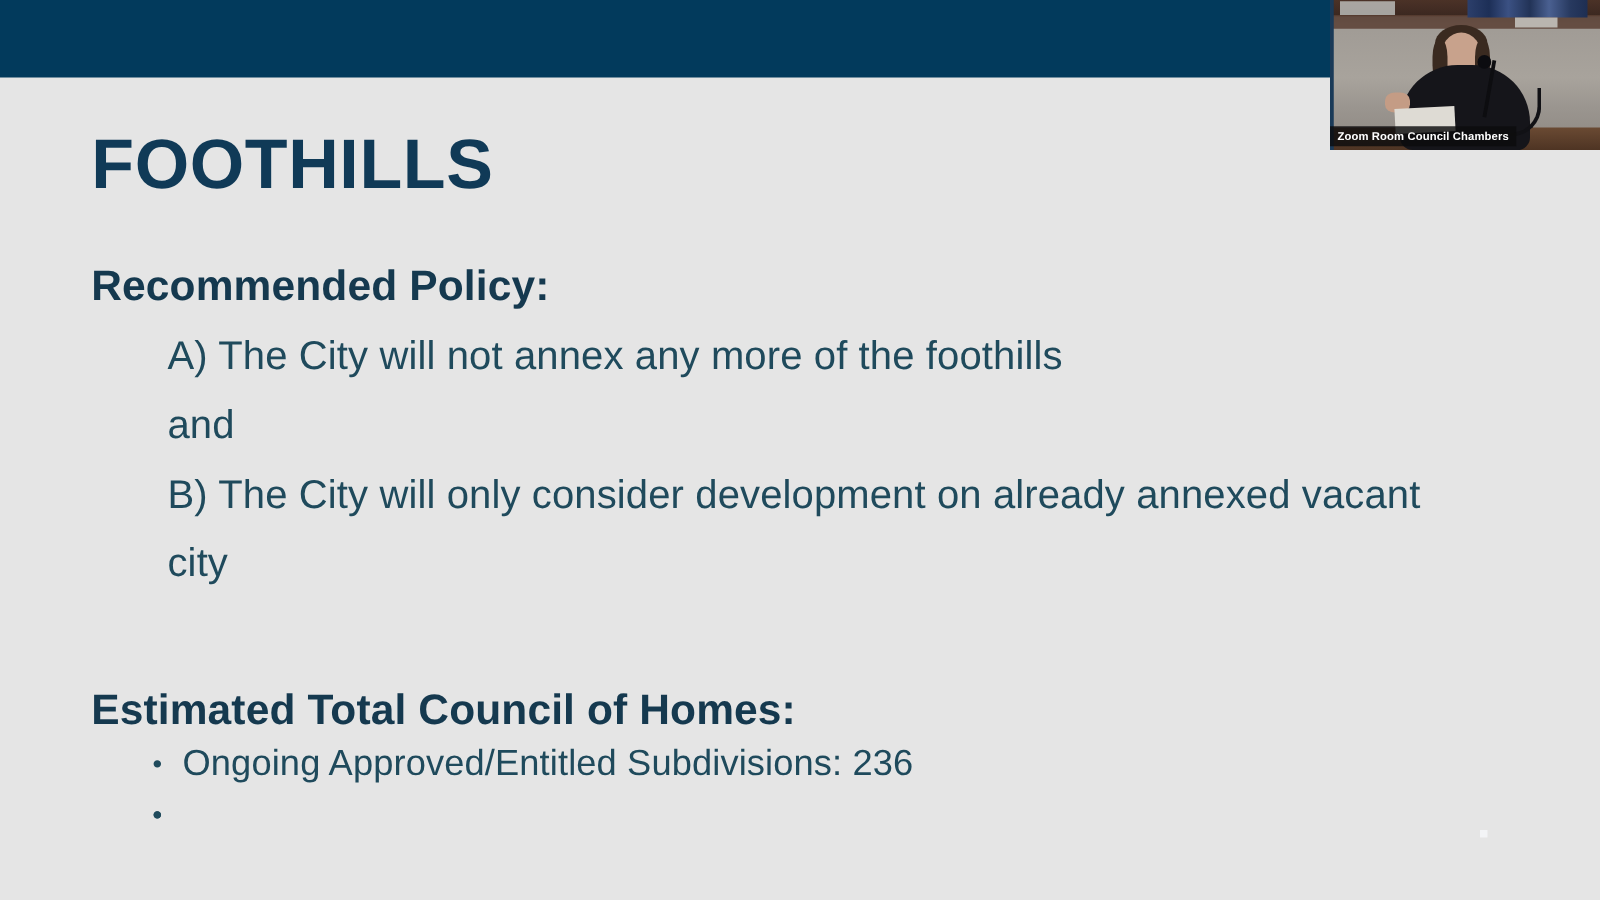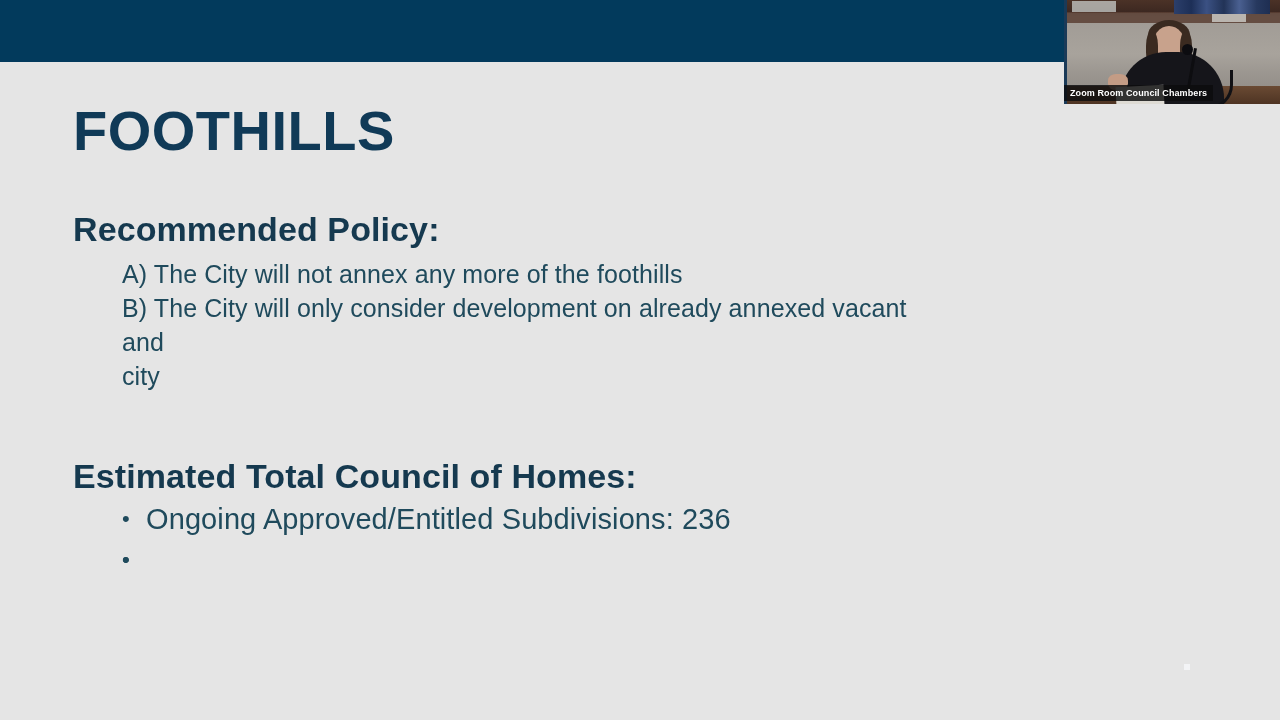--- a/index.html
+++ b/index.html
@@ -56,25 +56,25 @@
   .section-heading {
     font-size: 34px;
     font-weight: bold;
     color: #15394f;
     line-height: 1.25;
     margin: 0;
     letter-spacing: 0.1px;
   }
 
   .sub-line {
-    font-size: 25px;
+    font-size: 32px;
     font-weight: normal;
     color: #1f4a5c;
     line-height: 1.36;
-    margin: 0;
+    margin: 12px;
     padding-left: 49px;
     letter-spacing: 0.1px;
   }
 
   .policy-group {
     margin-top: 6px;
   }
 
   .spacer-gap {
     height: 62px;
@@ -101,21 +101,21 @@
     line-height: 1.85;
     color: #1f4a5c;
   }
 
   
   .video-tile {
     position: absolute;
     left: 1064px;
     top: 0;
     width: 216px;
-    height: 104px;
+    height: 120px;
     overflow: hidden;
     background: #8f8b86;
   }
   .vt-wall {
     position: absolute;
     left: 0; top: 0; right: 0; bottom: 0;
     background: linear-gradient(180deg,
         #6e6a66 0%, #7e7a75 8%,
         #a09b95 16%, #a8a39c 52%,
         #9a958f 72%, #8d8781 100%);
@@ -295,22 +295,22 @@
   <div class="top-bar"></div>
 
   <div class="slide-title">FOOTHILLS</div>
 
   <div class="body-block">
 
     <div class="policy-section">
       <div class="section-heading">Recommended Policy:</div>
       <div class="policy-group">
         <p class="sub-line">A) The City will not annex any more of the foothills</p>
+        <p class="sub-line">and</p>
         <p class="sub-line">B) The City will only consider development on already annexed vacant</p>
-        <p class="sub-line">and</p>
         <p class="sub-line">city</p>
       </div>
     </div>
 
     <div class="spacer-gap"></div>
 
     <div class="homes-section">
       <div class="section-heading">Estimated Total Council of Homes:</div>
       <ul class="bullet-list">
         <li>

